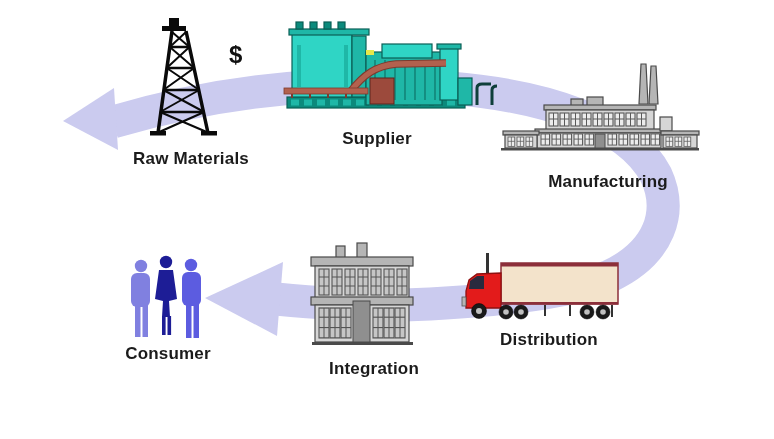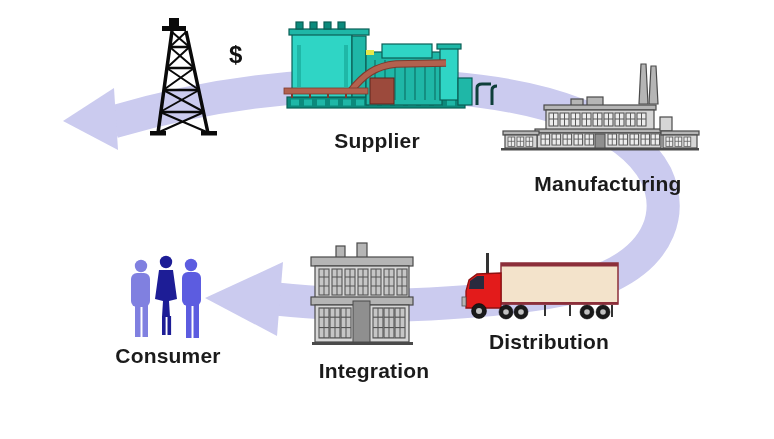--- a/index.html
+++ b/index.html
@@ -8,21 +8,21 @@
     width:774px;height:439px;
     background:#ffffff;
     overflow:hidden;
     font-family:"Liberation Sans", sans-serif;
   }
   .stage svg{position:absolute;left:0;top:0;}
   .lbl{
     position:absolute;
     transform:translateX(-50%);
     font-weight:700;
-    font-size:21px;
+    font-size:17px;
     color:var(--label,#1b1b1b);
     white-space:nowrap;
     letter-spacing:0.2px;
   }
   .money{
     position:absolute;
     left:229px;top:41px;
     font-weight:700;font-size:24px;
     color:#111;
   }
@@ -238,20 +238,21 @@
       </g>
       <g>
         <circle class="p3" cx="191" cy="265" r="6.2"></circle>
         <rect class="p3" x="182" y="272" width="19" height="34" rx="6"></rect>
         <rect class="p3" x="186" y="303" width="5.5" height="35"></rect>
         <rect class="p3" x="193.5" y="303" width="5.5" height="35"></rect>
       </g>
     </g>
   </svg>
 
+  <div class="lbl" style="left:191px;top:149px;">Raw Materials</div>
   <div class="lbl" style="left:377px;top:129px;">Supplier</div>
   <div class="lbl" style="left:549px;top:330px;">Distribution</div>
   <div class="lbl" style="left:608px;top:172px;">Manufacturing</div>
   <div class="lbl" style="left:168px;top:344px;">Consumer</div>
   <div class="lbl" style="left:374px;top:359px;">Integration</div>
 
   <div class="money">$</div>
 
 </div>
 

